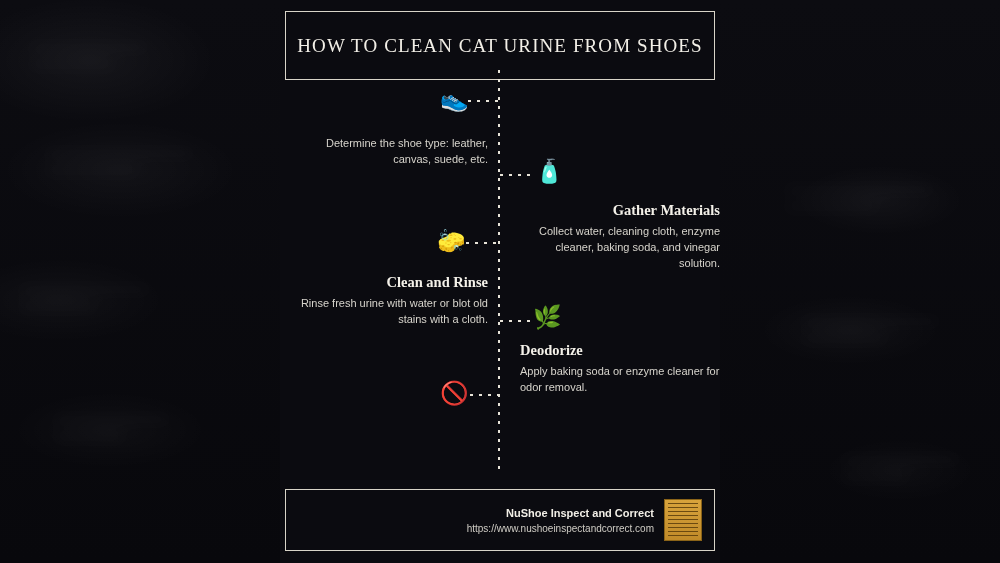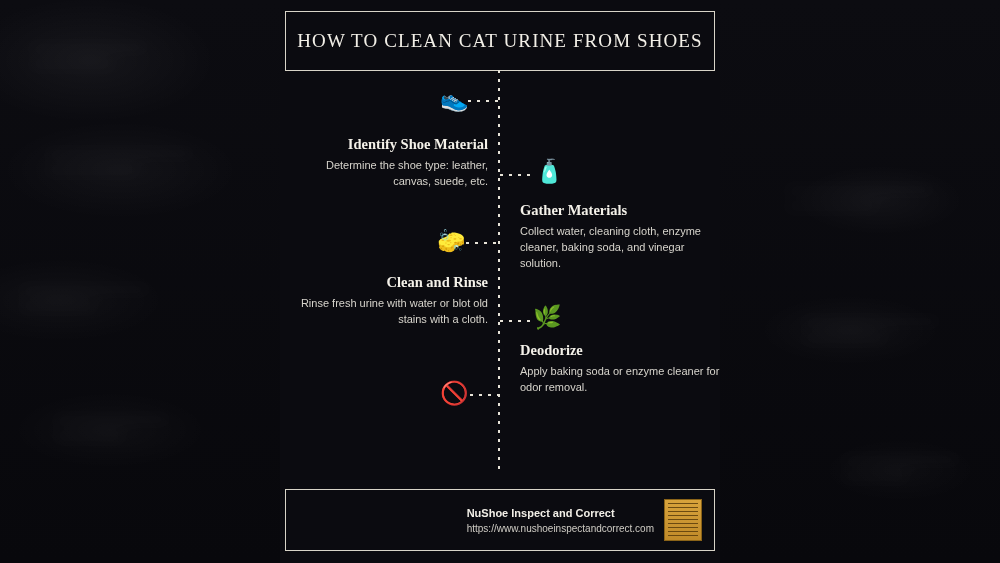--- a/index.html
+++ b/index.html
@@ -56,21 +56,21 @@
     height: 563px;
     background: #0b0b10;
   }
 
   
   #title-box {
     position: absolute;
     left: 5px;
     top: 11px;
     width: 430px;
-    height: 60px;
+    height: 69px;
     border: 1px solid #d8d4c8;
     box-sizing: border-box;
     display: flex;
     align-items: center;
     justify-content: center;
   }
   #title-text {
     font-family: "Liberation Serif", serif;
     font-size: 19px;
     letter-spacing: 1.1px;
@@ -137,20 +137,21 @@
     width: 430px;
     height: 62px;
     border: 1px solid #d8d4c8;
     box-sizing: border-box;
     display: flex;
     align-items: center;
     justify-content: flex-end;
     padding-right: 12px;
   }
   #footer-text {
+    text-align: right;
     margin-right: 10px;
   }
   #footer-brand {
     font-size: 11px;
     font-weight: bold;
     color: #f2efe7;
     margin: 0 0 4px 0;
   }
   #footer-url {
     font-size: 10px;
@@ -204,27 +205,26 @@
 
   <div id="title-box">
     <div id="title-text">HOW TO CLEAN CAT URINE FROM SHOES</div>
   </div>
 
   <div id="spine"></div>
 
   <div class="connector" style="left:188px; top:100px; width:32px;"></div>
   <div class="icon" style="left:160px; top:88px;">👟</div>
   <div class="step left" style="top:136px;">
-    <p class="step-heading">Identify Shoe Material</p>
     <p class="step-desc">Determine the shoe type: leather, canvas, suede, etc.</p>
   </div>
 
   <div class="connector" style="left:220px; top:174px; width:34px;"></div>
   <div class="icon" style="left:255px; top:160px;">🧴</div>
-  <div class="step right" style="top:202px;">
+  <div class="step right" style="top:202px;text-align:right;">
     <p class="step-heading">Gather Materials</p>
     <p class="step-desc">Collect water, cleaning cloth, enzyme cleaner, baking soda, and vinegar solution.</p>
   </div>
 
   <div class="connector" style="left:186px; top:242px; width:34px;"></div>
   <div class="icon" style="left:157px; top:230px;">🧽</div>
   <div class="step left" style="top:274px;">
     <p class="step-heading">Clean and Rinse</p>
     <p class="step-desc">Rinse fresh urine with water or blot old stains with a cloth.</p>
   </div>

